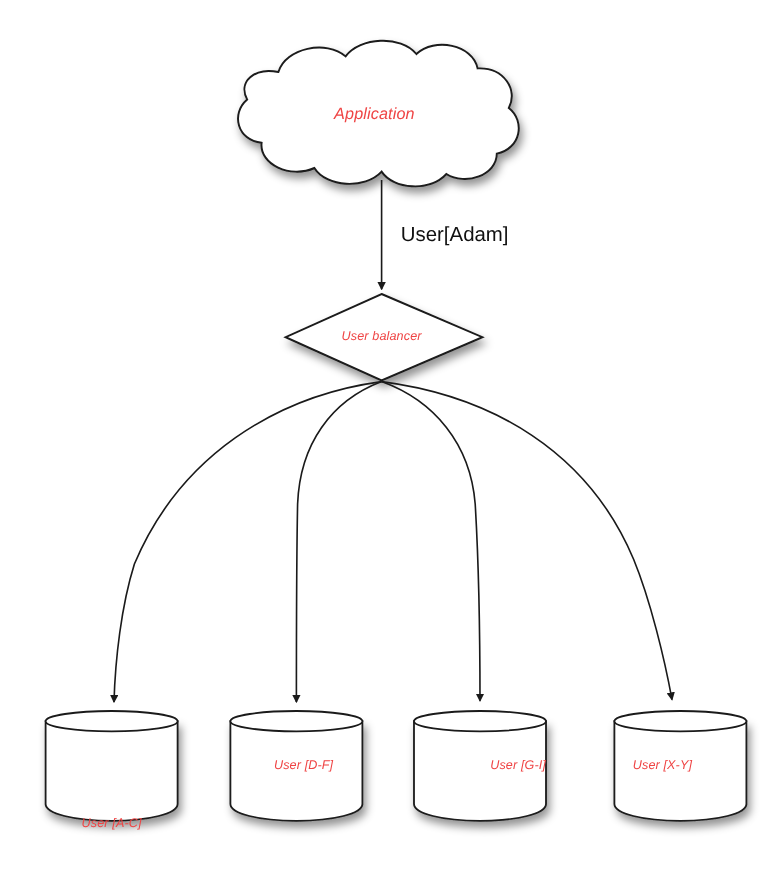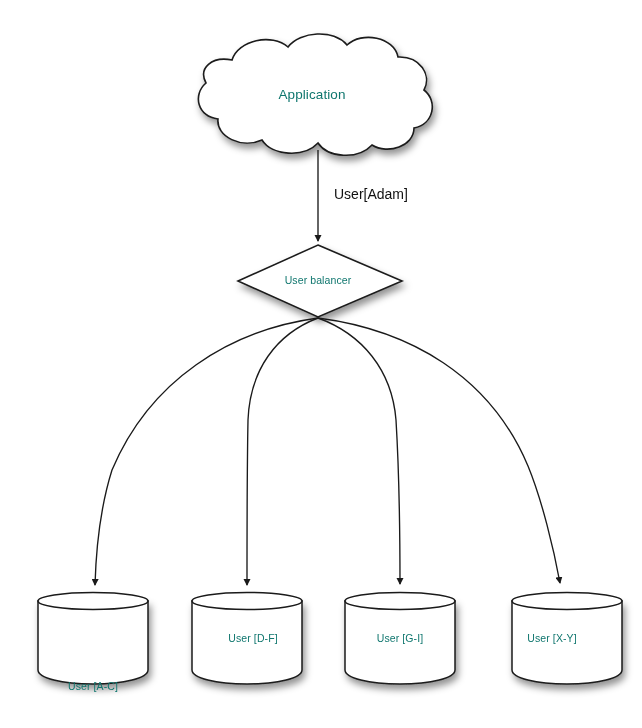--- a/index.html
+++ b/index.html
@@ -44,40 +44,41 @@
     stroke-width: 1.5;
   }
   .connector {
     fill: none;
     stroke: #1a1a1a;
     stroke-width: 1.35;
   }
   .node-label {
     position: absolute;
     text-align: center;
-    color: #0f766e;
+    color: #ef4444;
     white-space: nowrap;
     pointer-events: none;
     font-family: "Liberation Sans", sans-serif;
+    font-style: italic;
   }
   .label-cloud {
     font-size: 13.5px;
     letter-spacing: 0.1px;
   }
   .label-diamond {
     font-size: 10.5px;
     letter-spacing: 0.1px;
   }
   .label-cylinder {
     font-size: 10.5px;
     letter-spacing: 0.1px;
   }
   .edge-label {
     position: absolute;
-    font-size: 14px;
+    font-size: 17px;
     color: #111111;
     white-space: nowrap;
     font-family: "Liberation Sans", sans-serif;
   }
 </style>
 </head>
 <body>
 
 <div id="diagram-root">
 
@@ -149,17 +150,17 @@
   <div class="node-label label-cloud" style="left:212px; top:87px; width:200px;">Application</div>
 
   <div class="node-label label-diamond" style="left:238px; top:274px; width:160px;">User balancer</div>
 
   <div class="edge-label" style="left:334px; top:186px;">User[Adam]</div>
 
   <div class="node-label label-cylinder" style="left:38px; top:632px; width:110px;margin-top:48px;">User [A-C]</div>
 
   <div class="node-label label-cylinder" style="left:192px; top:632px; width:122px;">User [D-F]</div>
 
-  <div class="node-label label-cylinder" style="left:345px; top:632px; width:110px;">User [G-I]</div>
+  <div class="node-label label-cylinder" style="left:345px; top:632px; width:110px;text-align:right;">User [G-I]</div>
 
   <div class="node-label label-cylinder" style="left:497px; top:632px; width:110px;text-align:center;">User [X-Y]</div>
 
 </div>
 
 </body></html>

